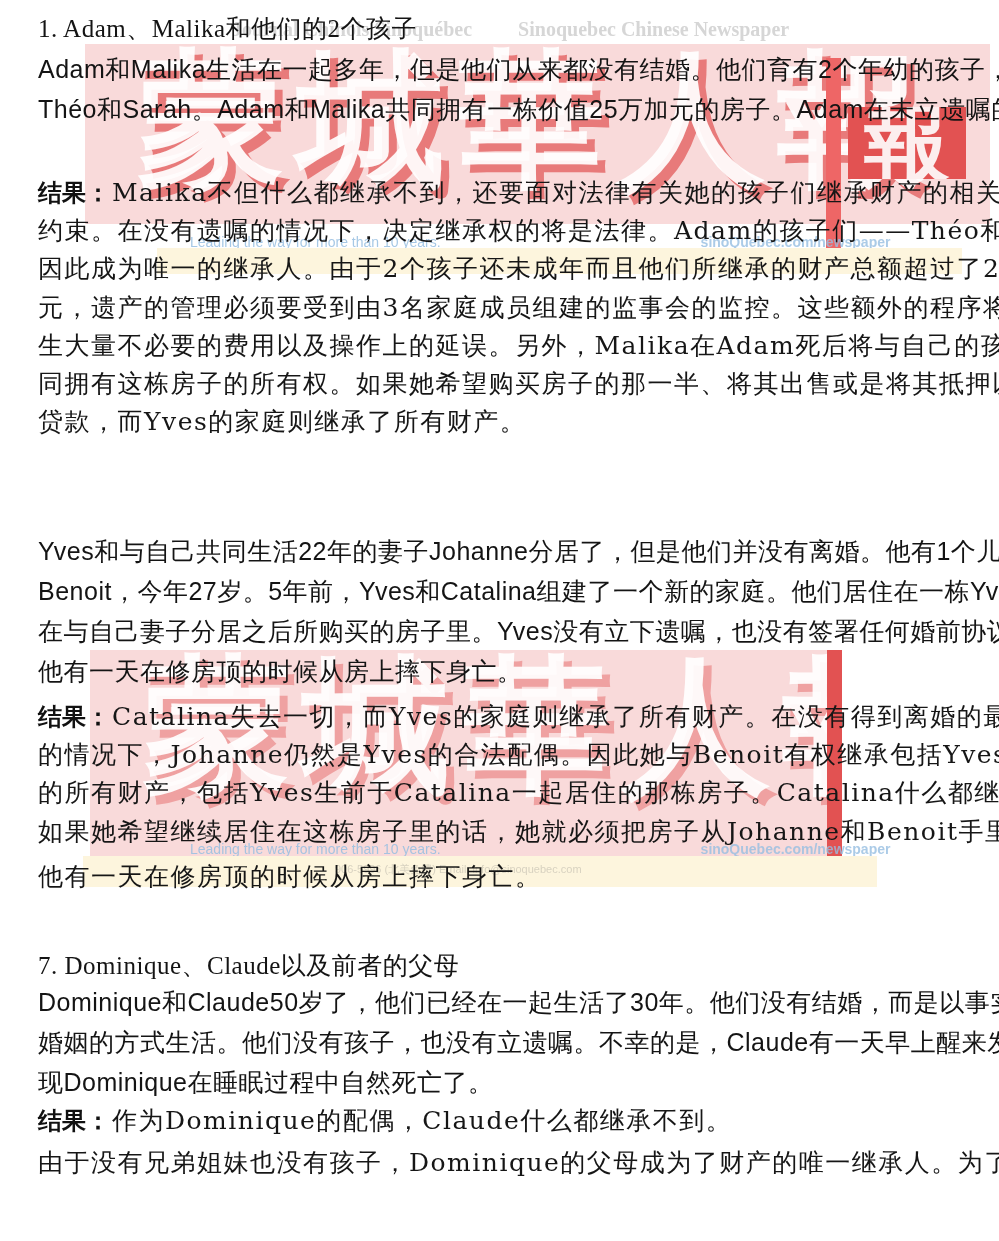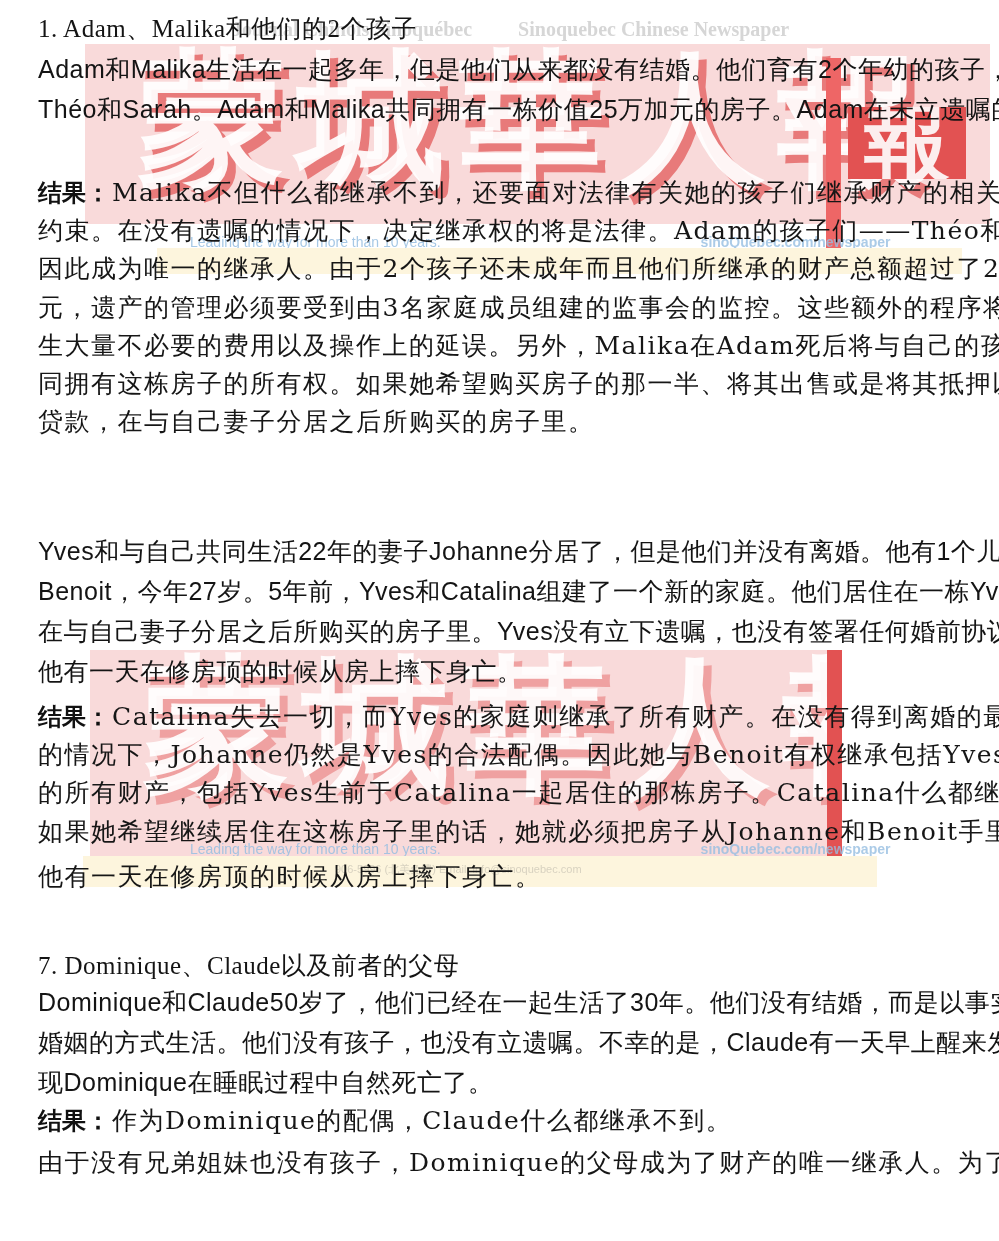--- a/index.html
+++ b/index.html
@@ -111,21 +111,21 @@
 
   <div class="line heading" style="top:12px">1. Adam、Malika和他们的2个孩子</div>
   <div class="line sans-line" style="top:53px">Adam和Malika生活在一起多年，但是他们从来都没有结婚。他们育有2个年幼的孩子，</div>
   <div class="line sans-line" style="top:93px">Théo和Sarah。Adam和Malika共同拥有一栋价值25万加元的房子。Adam在未立遗嘱的</div>
   <div class="line kai-line" style="top:176px"><span class="result-label">结果：</span><span>Malika不但什么都继承不到，还要面对法律有关她的孩子们继承财产的相关规则的</span></div>
   <div class="line kai-line" style="top:214px">约束。在没有遗嘱的情况下，决定继承权的将是法律。Adam的孩子们——Théo和Sarah将</div>
   <div class="line kai-line" style="top:252px">因此成为唯一的继承人。由于2个孩子还未成年而且他们所继承的财产总额超过了2.5万加</div>
   <div class="line kai-line" style="top:291px">元，遗产的管理必须要受到由3名家庭成员组建的监事会的监控。这些额外的程序将会产</div>
   <div class="line kai-line" style="top:329px">生大量不必要的费用以及操作上的延误。另外，Malika在Adam死后将与自己的孩子们共</div>
   <div class="line kai-line" style="top:367px">同拥有这栋房子的所有权。如果她希望购买房子的那一半、将其出售或是将其抵押以申请</div>
-  <div class="line kai-line" style="top:405px">贷款，在与自己妻子分居之后所购买的房子里。</div>
+  <div class="line kai-line" style="top:405px">贷款，而Yves的家庭则继承了所有财产。</div>
 
   <div class="line sans-line" style="top:535px">Yves和与自己共同生活22年的妻子Johanne分居了，但是他们并没有离婚。他有1个儿子</div>
   <div class="line sans-line" style="top:575px">Benoit，今年27岁。5年前，Yves和Catalina组建了一个新的家庭。他们居住在一栋Yves</div>
   <div class="line sans-line" style="top:615px">在与自己妻子分居之后所购买的房子里。Yves没有立下遗嘱，也没有签署任何婚前协议。</div>
   <div class="line sans-line" style="top:655px">他有一天在修房顶的时候从房上摔下身亡。</div>
   <div class="line kai-line" style="top:700px"><span class="result-label">结果：</span><span>Catalina失去一切，而Yves的家庭则继承了所有财产。在没有得到离婚的最后判决</span></div>
   <div class="line kai-line" style="top:738px">的情况下，Johanne仍然是Yves的合法配偶。因此她与Benoit有权继承包括Yves的住房在内</div>
   <div class="line kai-line" style="top:776px">的所有财产，包括Yves生前于Catalina一起居住的那栋房子。Catalina什么都继承不到。</div>
   <div class="line kai-line" style="top:815px">如果她希望继续居住在这栋房子里的话，她就必须把房子从Johanne和Benoit手里买下来，</div>
   <div class="line kai-line" style="top:860px">他有一天在修房顶的时候从房上摔下身亡。</div>

